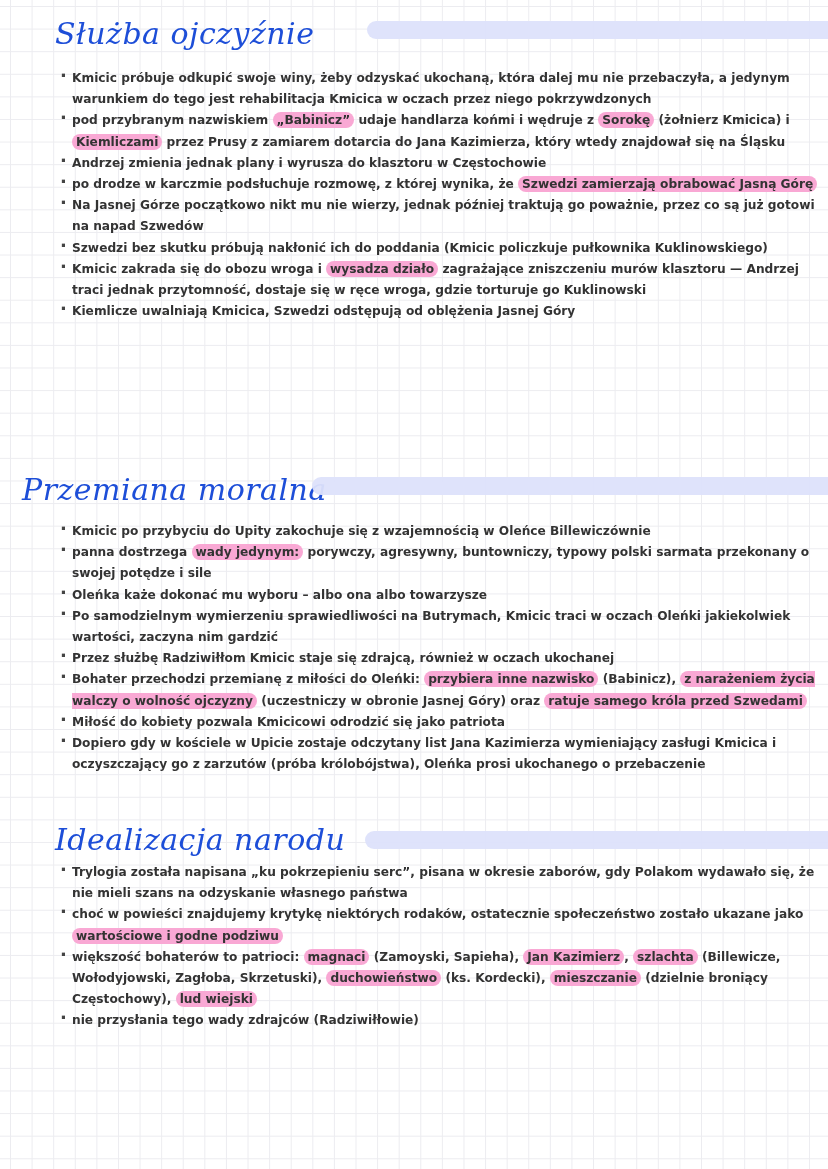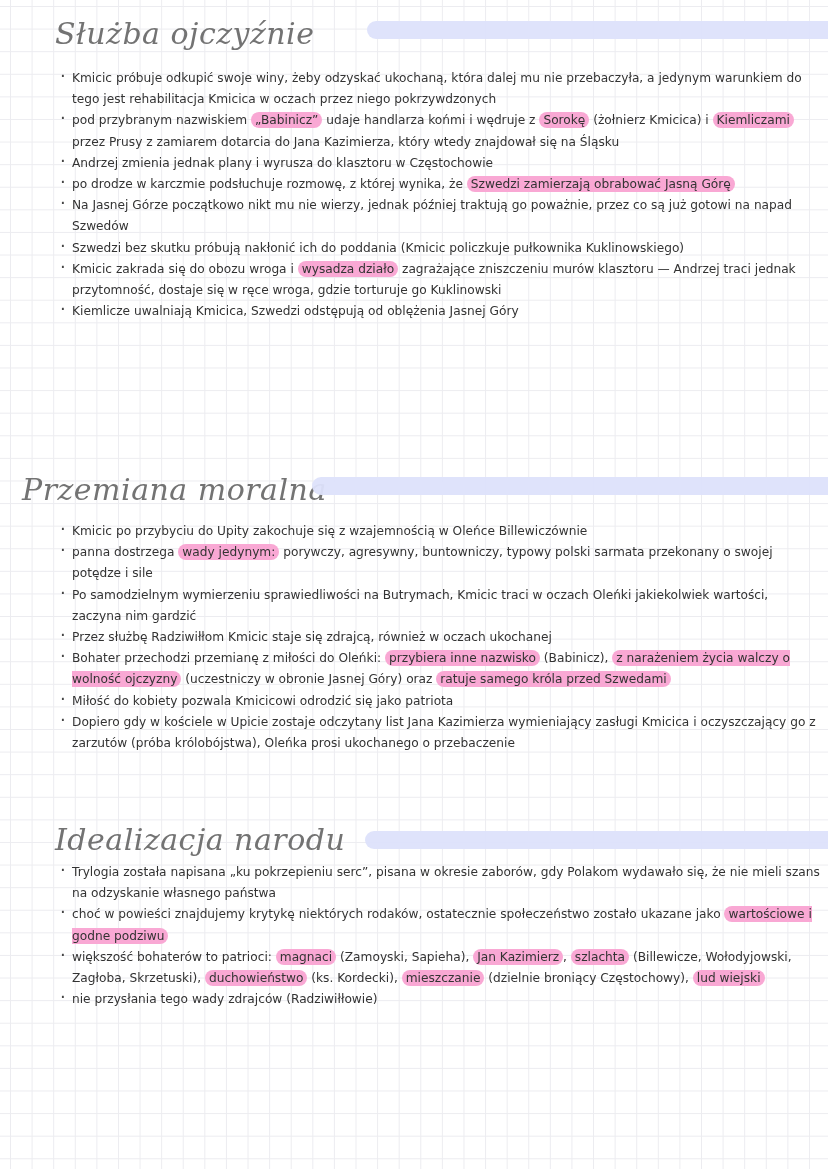--- a/index.html
+++ b/index.html
@@ -16,38 +16,39 @@
   }
   .heading {
     position: absolute; left: 0; right: 0; height: 40px;
     display: flex; align-items: center;
   }
   .heading-title {
     position: absolute;
     font-family: "DejaVu Serif", serif;
     font-style: italic;
     font-size: 30px;
-    color: #737373;
+    color: #1d4ed8;
     letter-spacing: 0.5px;
     white-space: nowrap;
     line-height: 40px;
   }
   .heading-bar {
     position: absolute; right: 0; height: 18px;
     background: #dde1fb;
     border-radius: 9px 0 0 9px;
     opacity: 0.95;
   }
   .bullets {
     position: absolute; left: 60px; right: 8px;
     list-style: none; margin: 0; padding: 0;
     font-family: "DejaVu Sans", sans-serif;
     font-size: 12.2px;
     line-height: 21.2px;
     color: #333;
+    font-weight: bold;
   }
   .bullets li {
     position: relative;
     padding-left: 12px;
     margin: 0;
   }
   .bullets li::before {
     content: "·";
     position: absolute; left: 0; top: -3px;
     font-size: 18px; color: #444;
@@ -76,20 +77,21 @@
     <li>Kiemlicze uwalniają Kmicica, Szwedzi odstępują od oblężenia Jasnej Góry</li>
   </ul>
 
 <div class="heading" style="top:470px;">
   <span class="heading-title" style="left:22px;">Przemiana moralna</span>
   <span class="heading-bar" style="left:312px; top:7px;"></span>
 </div>
 <ul class="bullets" style="top:521px;">
     <li>Kmicic po przybyciu do Upity zakochuje się z wzajemnością w Oleńce Billewiczównie</li>
     <li>panna dostrzega <span class="hl">wady jedynym:</span> porywczy, agresywny, buntowniczy, typowy polski sarmata przekonany o swojej potędze i sile</li>
+    <li>Oleńka każe dokonać mu wyboru – albo ona albo towarzysze</li>
     <li>Po samodzielnym wymierzeniu sprawiedliwości na Butrymach, Kmicic traci w oczach Oleńki jakiekolwiek wartości, zaczyna nim gardzić</li>
     <li>Przez służbę Radziwiłłom Kmicic staje się zdrajcą, również w oczach ukochanej</li>
     <li>Bohater przechodzi przemianę z miłości do Oleńki: <span class="hl">przybiera inne nazwisko</span> (Babinicz), <span class="hl">z narażeniem życia walczy o wolność ojczyzny</span> (uczestniczy w obronie Jasnej Góry) oraz <span class="hl">ratuje samego króla przed Szwedami</span></li>
     <li>Miłość do kobiety pozwala Kmicicowi odrodzić się jako patriota</li>
     <li>Dopiero gdy w kościele w Upicie zostaje odczytany list Jana Kazimierza wymieniający zasługi Kmicica i oczyszczający go z zarzutów (próba królobójstwa), Oleńka prosi ukochanego o przebaczenie</li>
   </ul>
 
 <div class="heading" style="top:820px;">
   <span class="heading-title" style="left:55px;">Idealizacja narodu</span>
   <span class="heading-bar" style="left:365px; top:11px;"></span>

